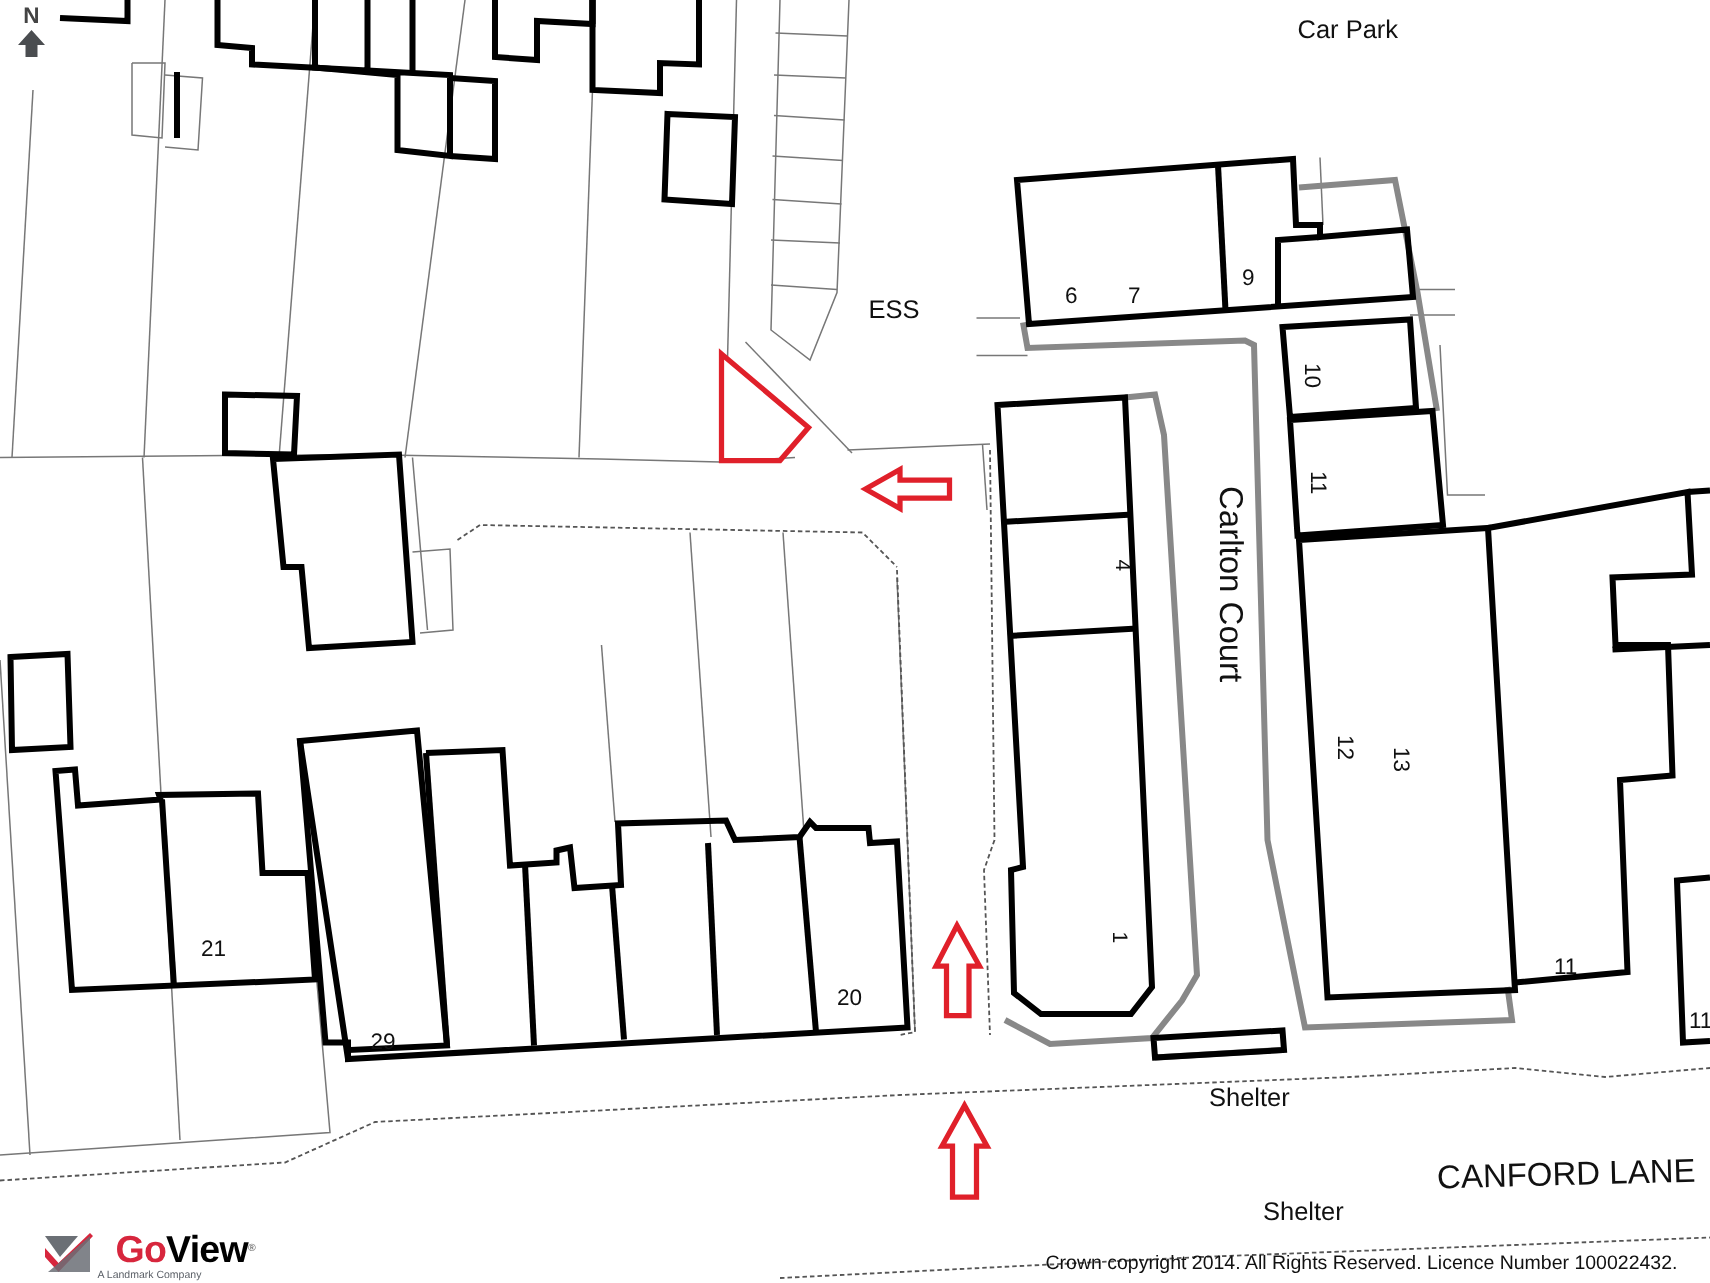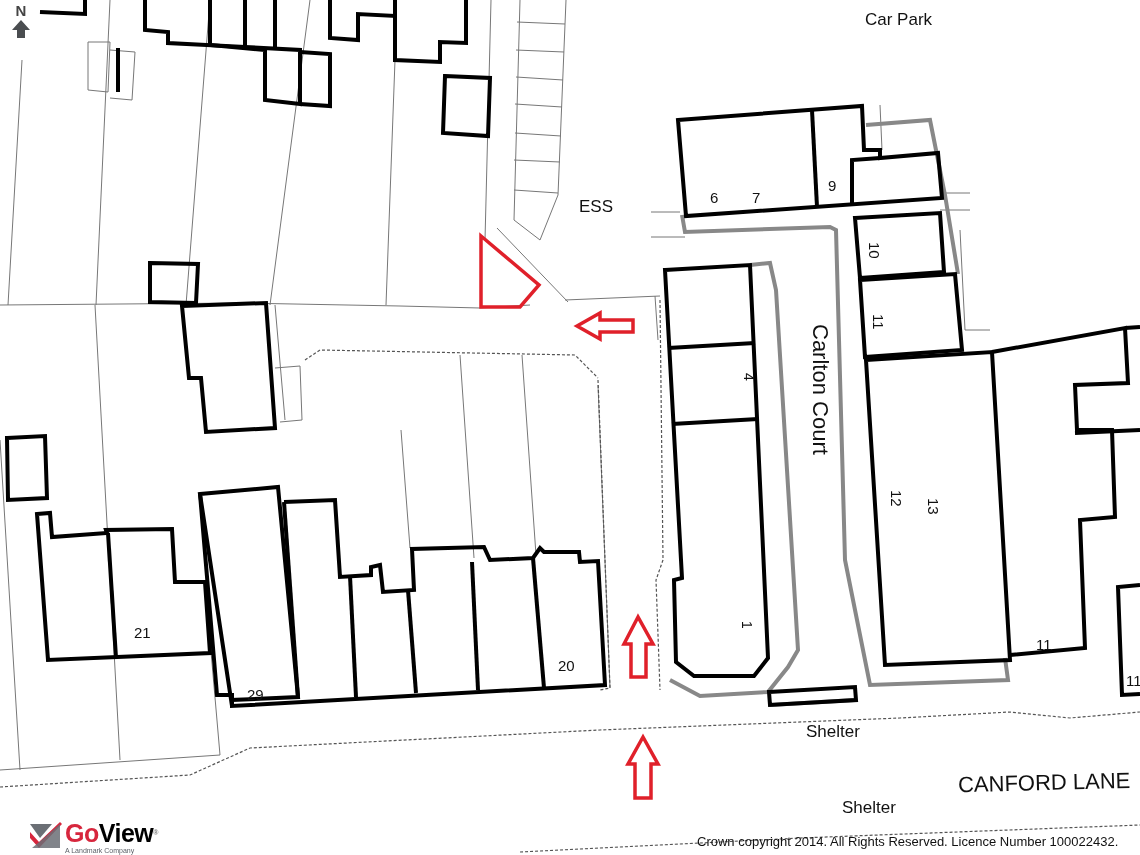--- a/index.html
+++ b/index.html
@@ -11,21 +11,21 @@
   .grey { fill: none; stroke: #888; stroke-width: 4; }
   .red { fill: none; stroke: #e0202a; stroke-width: 3.5; stroke-linejoin: miter; }
   .lbl { position: absolute; color: #111; font-family: "Liberation Sans", sans-serif; white-space: nowrap; }
   .rot90 { transform-origin: left top; transform: rotate(90deg); }
   .north { position: absolute; left: 9px; top: 4px; width: 24px; text-align: center; }
   .north .n { font-weight: bold; font-size: 15px; color: #444; display: block; line-height: 14px; }
   .north svg { display: block; margin: 1px auto 0; }
   .logo { position: absolute; left: 30px; top: 822px; display: flex; align-items: flex-start; }
   .logo-text { margin-left: 3px; }
   .logo-main { font-weight: bold; font-size: 25px; line-height: 22px; letter-spacing: -0.5px; }
-  .logo-go { color: #d7263d; }
+  .logo-go { color: #d7263d; margin-left: 12px; }
   .logo-view { color: #000000; }
   .logo-reg { font-size: 7px; color: #777; vertical-align: top; }
   .logo-sub { font-size: 7px; color: #5a5f66; display: block; margin-top: 1px; }
   .copyright { position: absolute; left: 697px; top: 834px; font-size: 13px; color: #111; }
 </style>
 </head>
 <body>
 
 <svg id="map" viewBox="0 0 1140 855" xmlns="http://www.w3.org/2000/svg">
 

